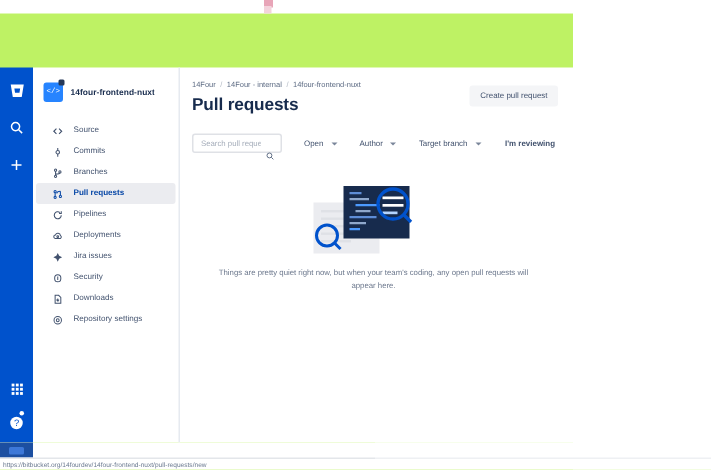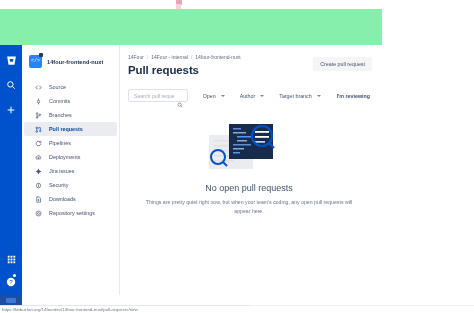--- a/index.html
+++ b/index.html
@@ -2,21 +2,21 @@
 <html><head>
 <meta charset="utf-8">
 <style>
   * { box-sizing: border-box; margin: 0; padding: 0; }
   html, body {
     width: 474px; height: 313px;
     font-family: "Liberation Sans", sans-serif;
     background: #ffffff;
     overflow: hidden;
   }
-  #app { position: relative; width: 382px; height: 313px; background:#86efac; }
+  #app { position: relative; width: 382px; height: 313px; background:#bef264; }
 
   
   .top-strip { position:absolute; left:0; top:0; width:474px; height:9px; background:#fff; }
   .top-marker { position:absolute; left:176px; top:0px; width:6px; height:5px;
                 background:#e8a5b8; }
   .top-marker2 { position:absolute; left:176px; top:4px; width:5px; height:5px;
                  background:#f3d3dc; }
 
   
   .rail {
@@ -350,21 +350,20 @@
           <rect x="30" y="33" width="7" height="1.5" fill="#4C9AFF"></rect>
           <rect x="52" y="12" width="14" height="1.8" fill="#fff"></rect>
           <rect x="52" y="17" width="14" height="1.8" fill="#fff"></rect>
           <rect x="52" y="22" width="10" height="1.8" fill="#B3D4FF"></rect>
           <circle cx="59" cy="17" r="10" fill="none" stroke="#0052CC" stroke-width="2.2"></circle>
           <line x1="66" y1="24" x2="71" y2="29" stroke="#0052CC" stroke-width="2.2"></line>
           <circle cx="15" cy="38" r="7" fill="none" stroke="#0052CC" stroke-width="2"></circle>
           <line x1="20" y1="43" x2="24" y2="47" stroke="#0052CC" stroke-width="2"></line>
         </svg>
       </div>
-      <div class="empty-title">No open pull requests</div>
       <div class="empty-sub">Things are pretty quiet right now, but when your team's coding, any open pull requests will appear here.</div>
     </div>
 
   </div>
 
   <div class="statusbar">
     <div class="sb-tile">
       <div class="sb-tile-inner"></div>
     </div>
     <div class="sb-rule"></div>

